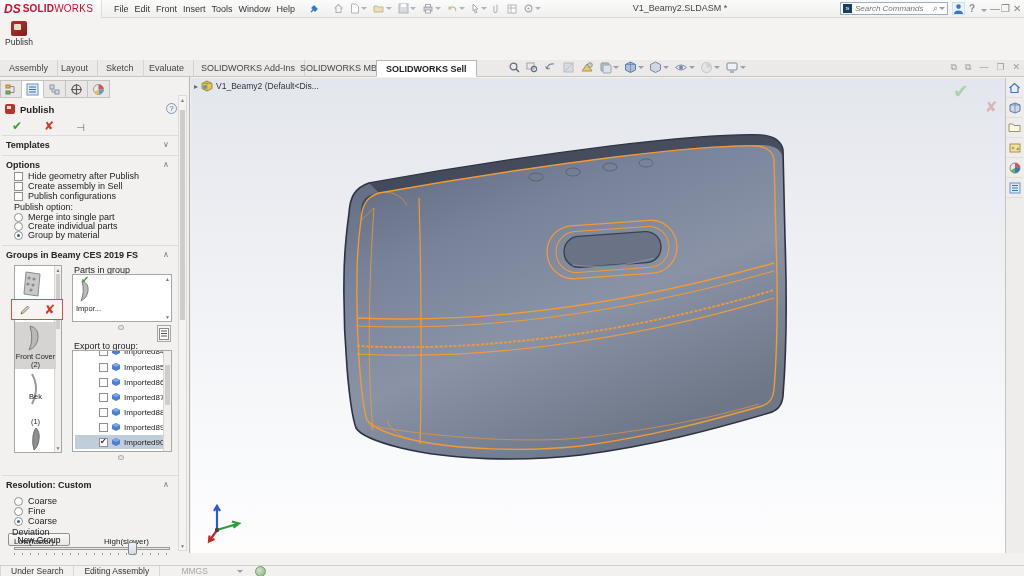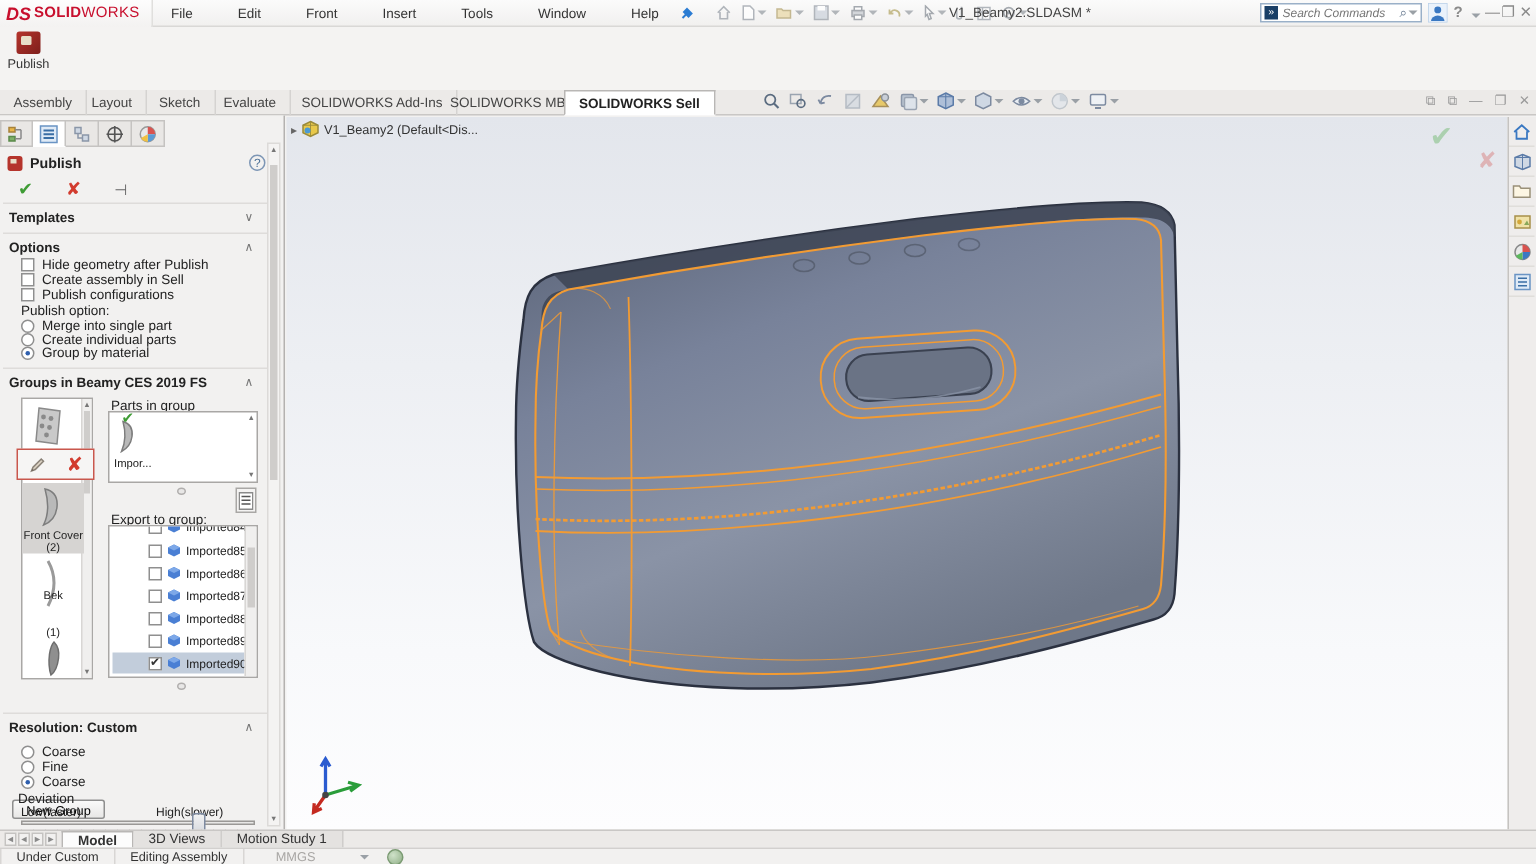--- a/index.html
+++ b/index.html
@@ -6,21 +6,21 @@
   html,body { width:1024px; height:576px; overflow:hidden; }
   body { font-family:"Liberation Sans","DejaVu Sans",sans-serif; font-size:9px; color:#222; }
   #app { position:relative; width:1024px; height:576px; background:#f2f1f0; }
 
   
   .titlebar { position:absolute; left:0; top:0; width:1024px; height:18px; background:linear-gradient(#fbfbfb,#f1f0ef); border-bottom:1px solid #d9d8d6; display:flex; align-items:center; }
   .logo { display:flex; align-items:center; height:18px; padding:0 8px 0 4px; border-right:1px solid #e0dfdd; background:linear-gradient(#fdfdfd,#f3f2f1); }
   .logo-ds { color:#c8102e; font-style:italic; font-weight:bold; font-size:12px; margin-right:2px; }
   .logo-solid { color:#c8102e; font-weight:bold; font-size:10px; letter-spacing:.2px; }
   .logo-works { color:#c8102e; font-size:10px; letter-spacing:.2px; }
-  .menus { display:flex; gap:26px; margin-left:10px; }
+  .menus { display:flex; gap:2px; margin-left:10px; }
   .menu-item { color:#333; padding:2px 2px; cursor:default; }
   .pin-icon { margin-left:12px; width:10px; height:10px; }
   .tb-icons { display:flex; align-items:center; gap:6px; margin-left:14px; }
   .tb-ic { display:flex; align-items:center; gap:1px; opacity:.75; }
   .tb-ic svg { display:block; }
   .caret { width:0; height:0; border-left:3px solid transparent; border-right:3px solid transparent; border-top:3px solid #9aa0a6; }
   .doc-title { position:absolute; left:600px; top:3px; width:160px; text-align:center; color:#444; font-size:9px; }
   .search-wrap { position:absolute; left:840px; top:2px; width:108px; height:13px; background:#fff; border:1px solid #9ab0c8; display:flex; align-items:center; padding:0 2px; }
   .search-flag { width:9px; height:9px; background:#1a3f66; color:#fff; font-size:7px; line-height:9px; text-align:center; margin-right:3px; }
   .search-input { border:none; outline:none; flex:1; font-size:8px; font-style:italic; color:#8a8a8a; width:60px; background:transparent; font-family:inherit; }
@@ -649,32 +649,21 @@
         </svg>
       </div>
     <div class="tp-btn">
         <svg width="12" height="12" viewBox="0 0 12 12">
           <rect x="1" y="1" width="10" height="10" fill="#dfeaf6" stroke="#6a94c4"></rect>
           <path d="M3 3.5 H9 M3 6 H9 M3 8.5 H9" stroke="#3a6ea5" stroke-width="1.1"></path>
         </svg>
       </div>
   </div>
 
-  <div class="modeltabs">
-    <div class="navbtns">
-        <span>◄</span>
-        <span>◄</span>
-        <span>►</span>
-        <span>►</span>
-      </div>
-    <div class="mtab active">Model</div>
-    <div class="mtab">3D Views</div>
-    <div class="mtab">Motion Study 1</div>
-  </div>
   <div class="statusbar">
-    <span class="sb-item">Under Custom</span>
+    <span class="sb-item">Under Search</span>
     <span class="sb-item">Editing Assembly</span>
     <span class="sb-item sb-units" style="width:70px;text-align:center">MMGS</span>
     <span class="caret" style="margin:0 8px"></span>
     <span class="sb-globe"></span>
   </div>
 
 </div>
 
 </body></html>

